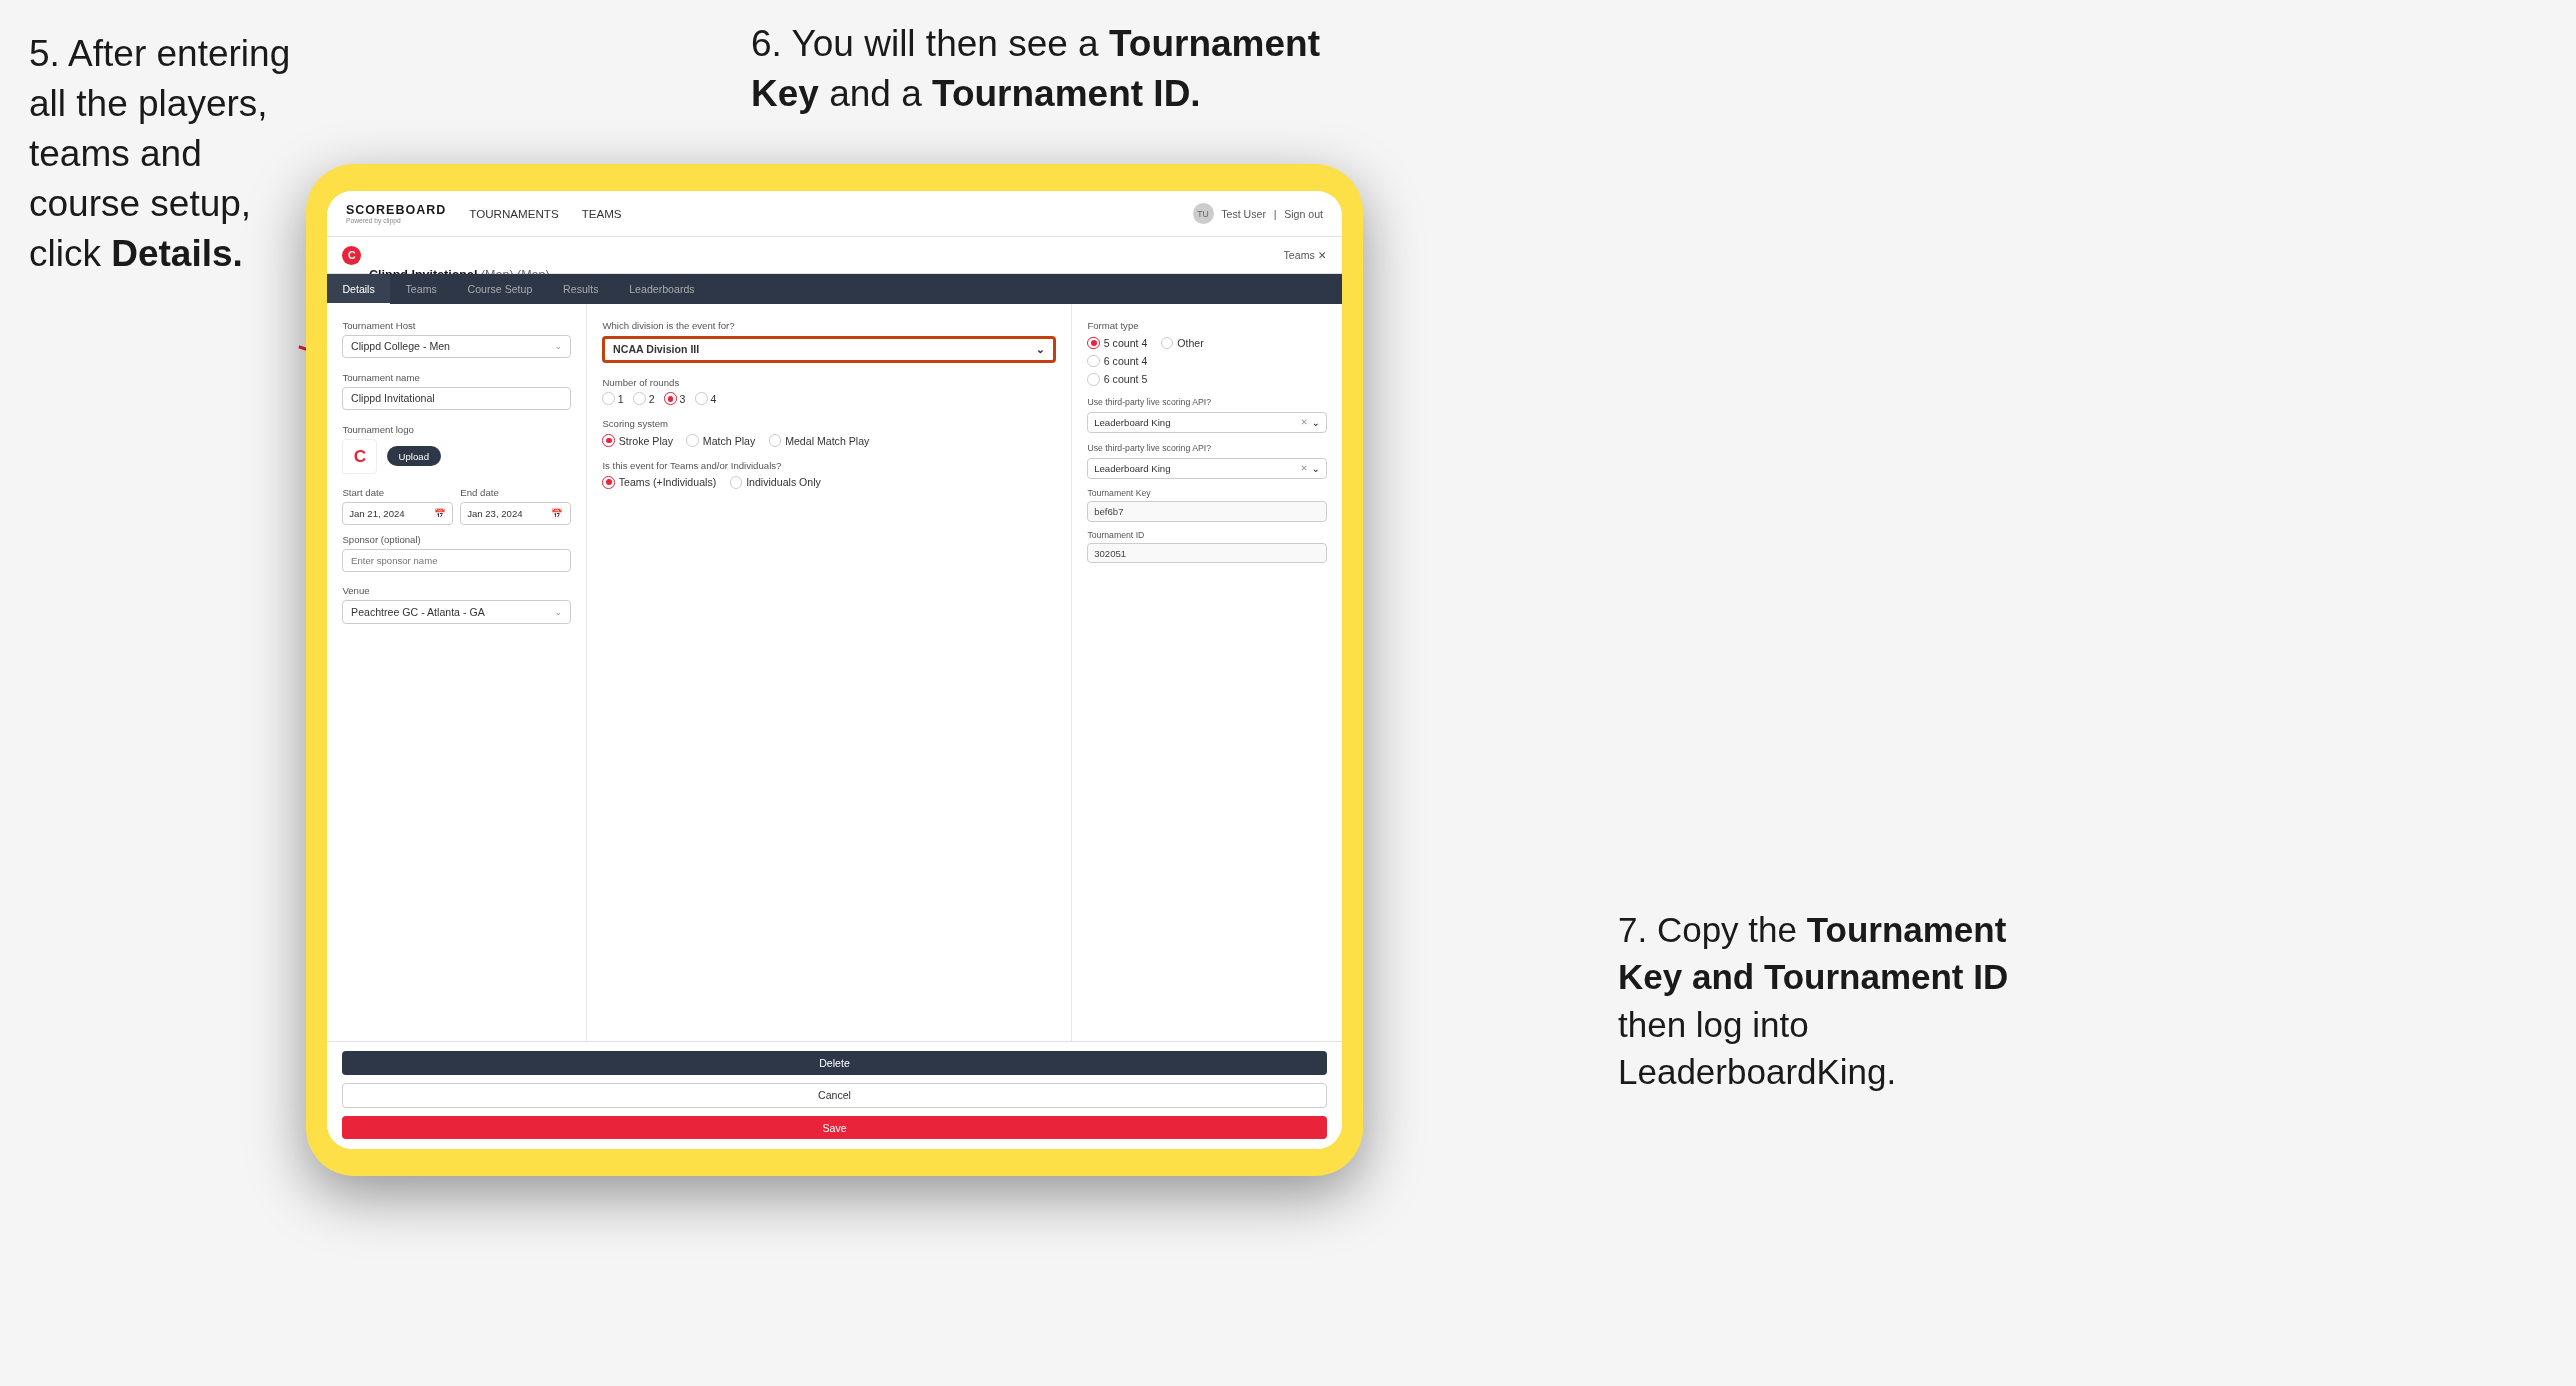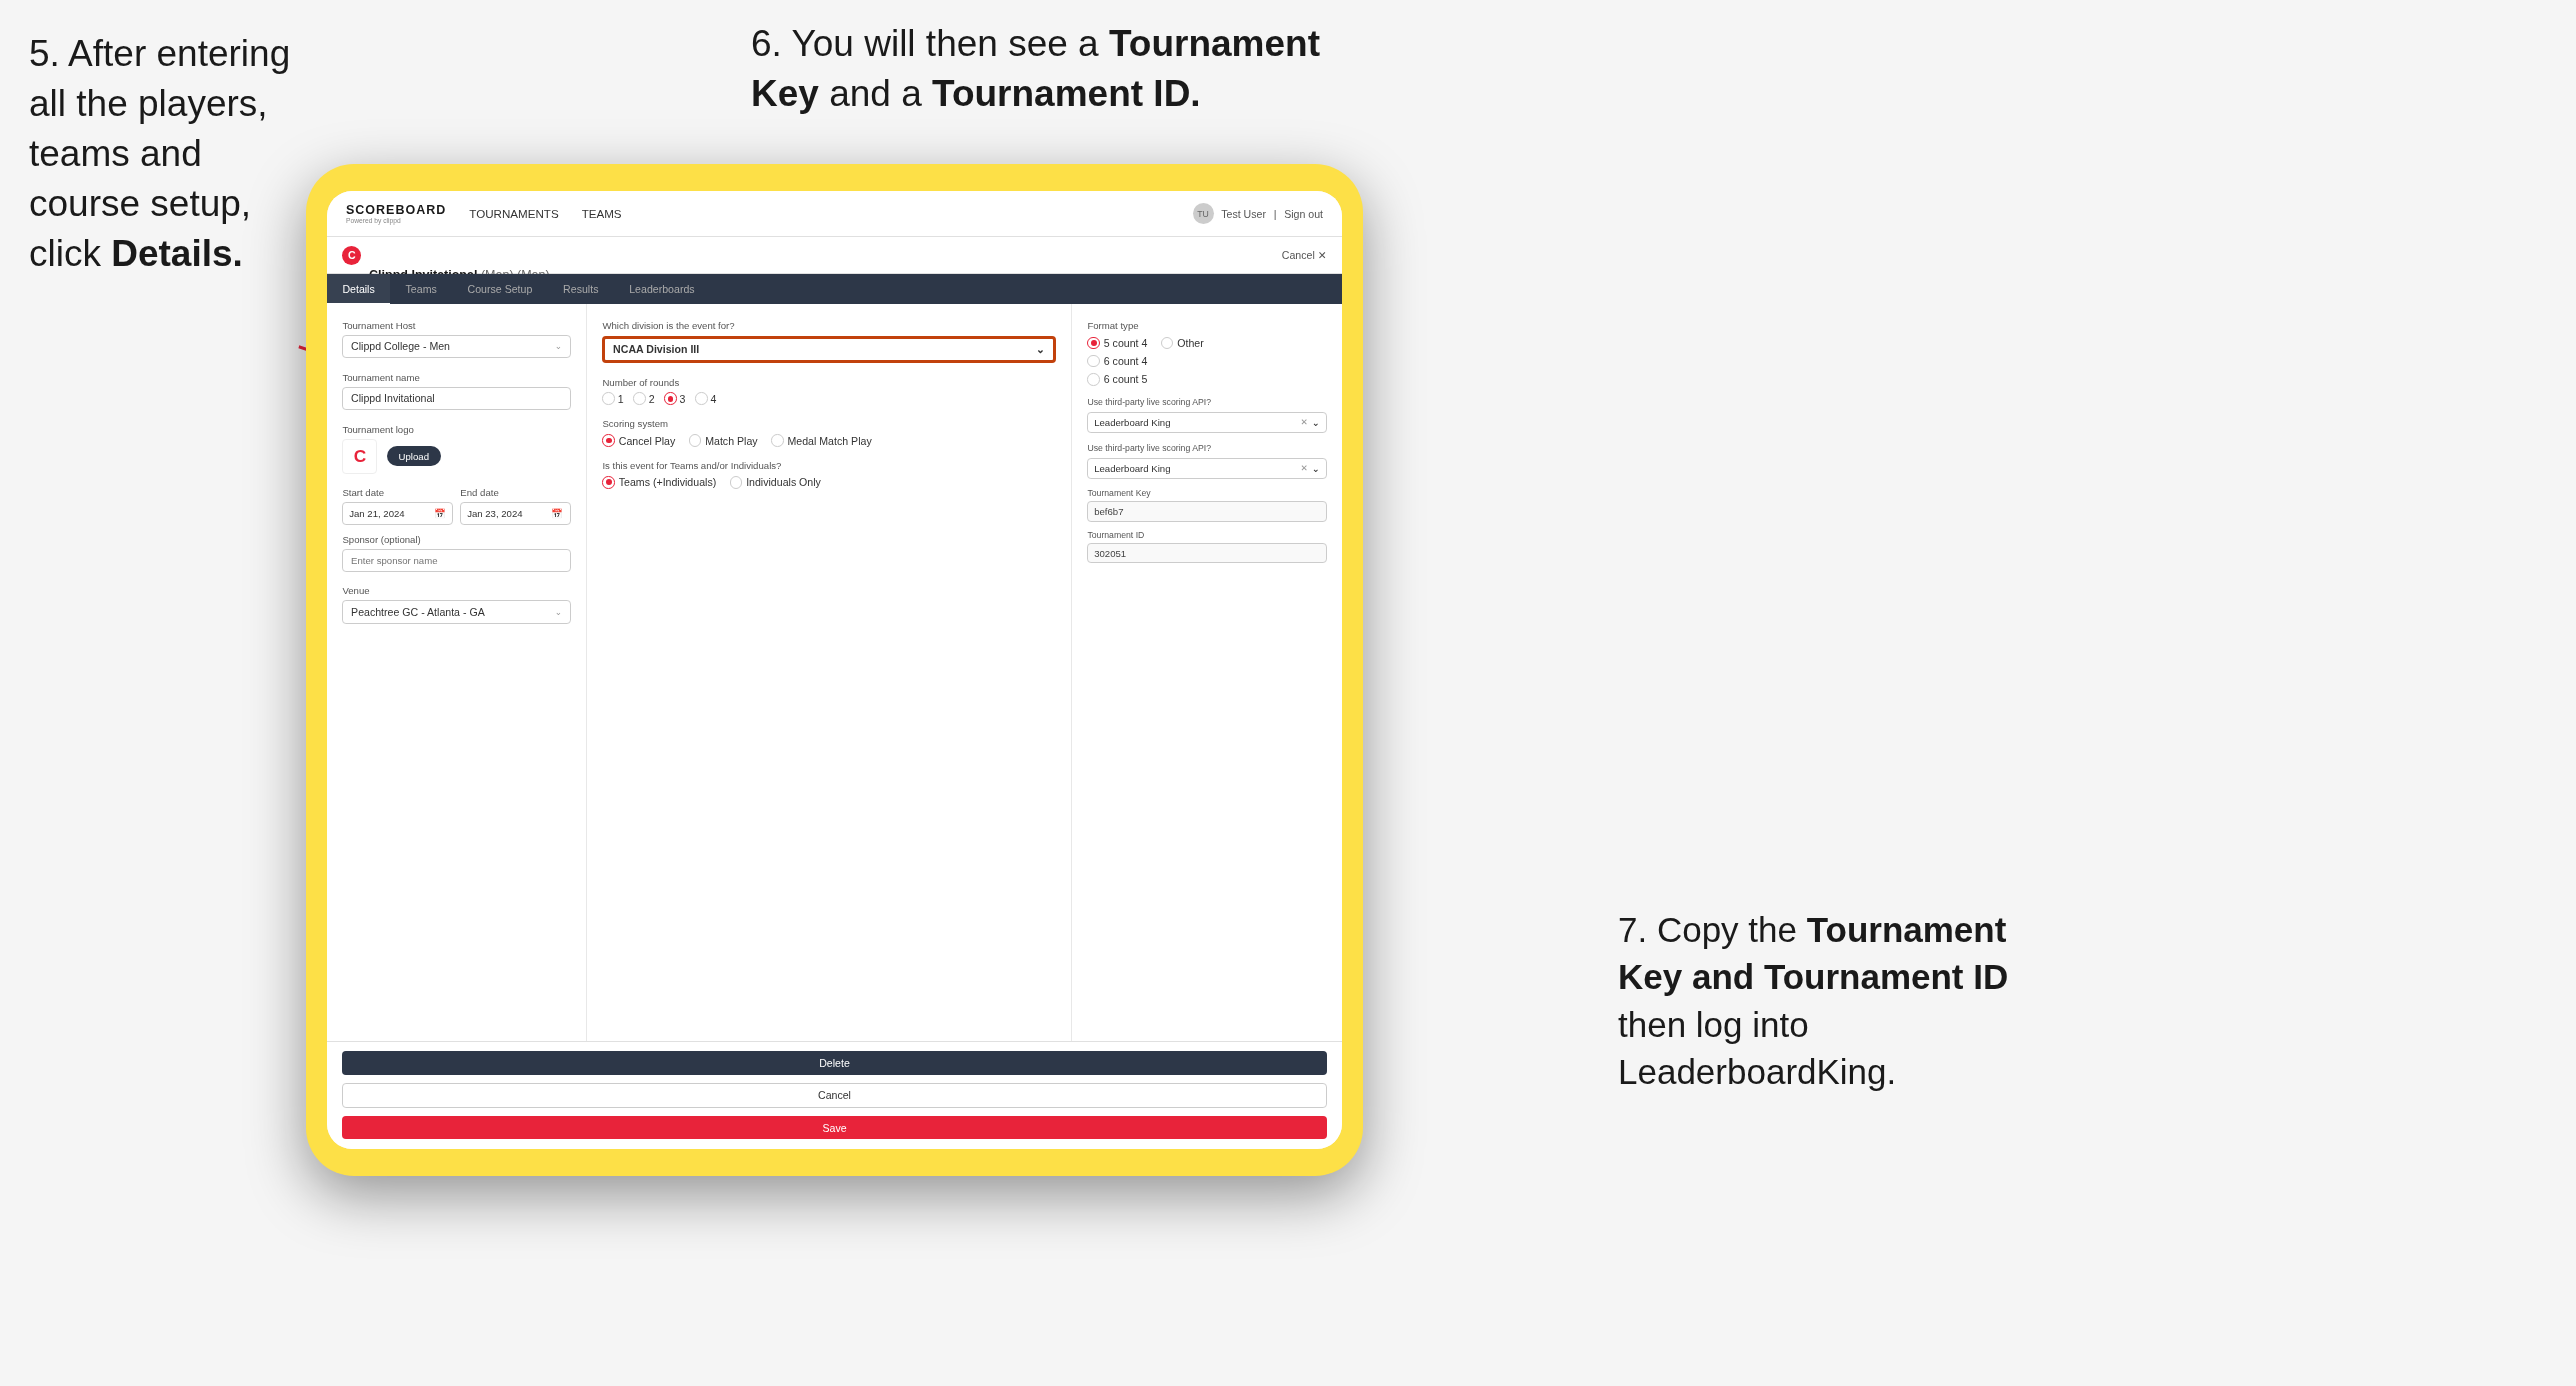--- a/index.html
+++ b/index.html
@@ -523,21 +523,21 @@
       </div>
     </div>
 
     <div class="page-title-bar">
       <div class="page-c-logo">C</div>
       <span class="page-title-text">
         <span>Clippd Invitational</span>
         <span style="font-weight:400;color:#666;">(Men)</span>
         <span style="font-weight:400;color:#666;">(Men)</span>
       </span>
-      <span class="cancel-link">Cancel ✕</span>
+      <span class="cancel-link">Teams ✕</span>
     </div>
 
     <div class="tabs-bar">
       <div class="tab-item active">Details</div>
       <div class="tab-item">Teams</div>
       <div class="tab-item">Course Setup</div>
       <div class="tab-item">Results</div>
       <div class="tab-item">Leaderboards</div>
     </div>
 
@@ -628,21 +628,21 @@
               <span>4</span>
             </div>
           </div>
         </div>
 
         <div class="field-group">
           <div class="section-label">Scoring system</div>
           <div class="scoring-group">
             <div class="radio-option">
               <div class="radio-dot selected"></div>
-              <span>Cancel Play</span>
+              <span>Stroke Play</span>
             </div>
             <div class="radio-option">
               <div class="radio-dot"></div>
               <span>Match Play</span>
             </div>
             <div class="radio-option">
               <div class="radio-dot"></div>
               <span>Medal Match Play</span>
             </div>
           </div>

